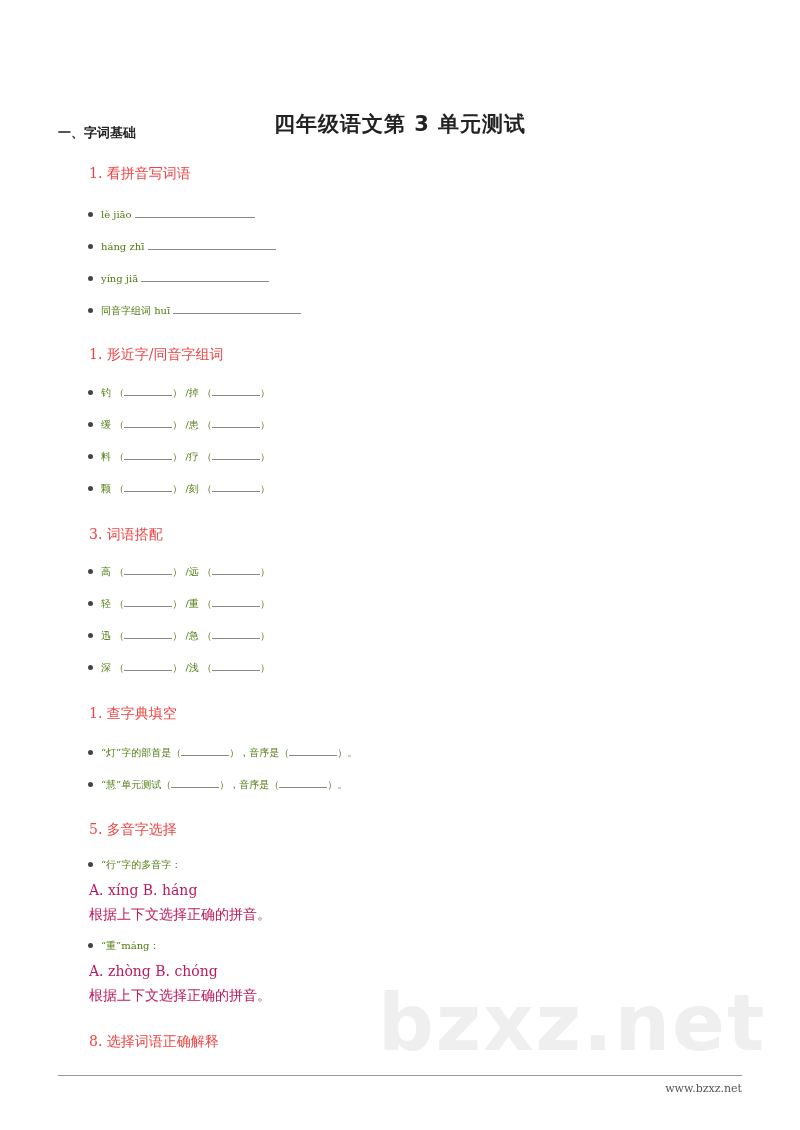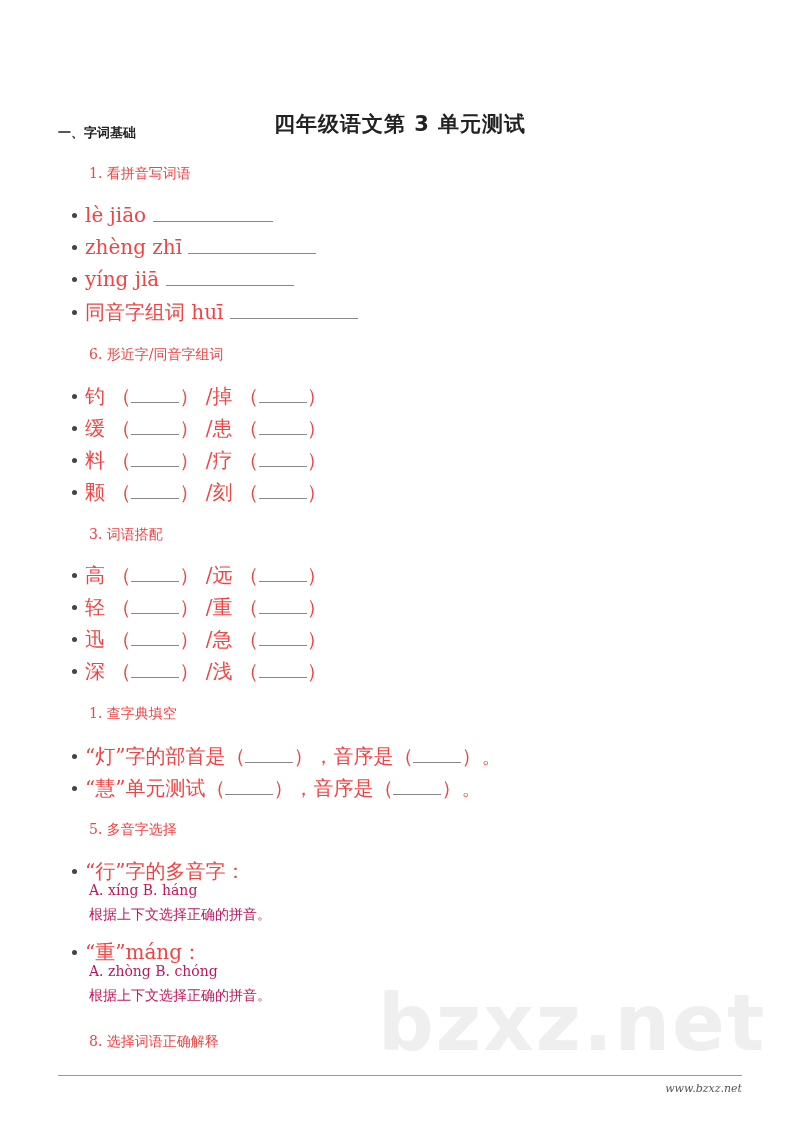--- a/index.html
+++ b/index.html
@@ -4,44 +4,44 @@
 <style>
   html, body { margin:0; padding:0; background:#ffffff; }
   body { width:800px; height:1130px; position:relative; overflow:hidden;
          font-family:"DejaVu Serif","Liberation Serif",serif; color:#333; }
   .title { position:absolute; top:66px; left:0; width:800px; text-align:center;
            font-family:"DejaVu Sans","Liberation Sans",sans-serif; font-weight:bold;
            font-size:21px; color:#222; letter-spacing:1px;margin-top:44px; }
   .section { position:absolute; left:58px; top:124px; font-size:13px; font-weight:bold;
              font-family:"DejaVu Sans","Liberation Sans",sans-serif; color:#222; }
   .q { position:absolute; left:89px; font-size:14px; color:#ef4444; }
-  .item { position:absolute; left:72px; font-size:20px; color:#ef4444; white-space:nowrap; }
+  .item { position:absolute; left:88px; font-size:10px; color:#4d7c0f; white-space:nowrap; }
   .bullet { display:inline-block; width:5px; height:5px; border-radius:50%; background:#444;
             vertical-align:middle; margin-right:8px; position:relative; top:-1px; }
   .line { display:inline-block; border-bottom:1px solid #888; height:14px; vertical-align:baseline; }
   .blank { display:inline-block; width:48px; border-bottom:1px solid #888; height:12px; }
   .sub { position:absolute; left:89px; font-size:14px; color:#be185d; }
   .watermark { position:absolute; left:378px; top:978px; font-size:78px; font-weight:bold;
                font-family:"DejaVu Sans","Liberation Sans",sans-serif; color:#efefef; letter-spacing:2px; }
   .hr { position:absolute; left:58px; top:1075px; width:684px; height:0; border-top:1.5px solid #999; }
-  .footer { position:absolute; right:58px; top:1082px; font-size:11px; font-style:italic; color:#555; }
+  .footer { position:absolute; right:58px; top:1082px; font-size:11px; color:#555; }
 </style>
 </head>
 <body>
 
 <div class="title">四年级语文第 3 单元测试</div>
 <div class="section">一、字词基础</div>
 
 <div class="q" style="top:165px">1. 看拼音写词语</div>
 <div class="item" style="top:203px"><span class="bullet"></span><span>lè jiāo</span> <span class="line" style="width:120px"></span></div>
-<div class="item" style="top:235px"><span class="bullet"></span><span>zhèng zhī</span> <span class="line" style="width:128px"></span></div>
+<div class="item" style="top:235px"><span class="bullet"></span><span>háng zhī</span> <span class="line" style="width:128px"></span></div>
 <div class="item" style="top:267px"><span class="bullet"></span><span>yíng jiā</span> <span class="line" style="width:128px"></span></div>
 <div class="item" style="top:299px"><span class="bullet"></span><span>同音字组词 huī</span> <span class="line" style="width:128px"></span></div>
 
-<div class="q" style="top:346px">6. 形近字/同音字组词</div>
+<div class="q" style="top:346px">1. 形近字/同音字组词</div>
 <div class="item" style="top:383px"><span class="bullet"></span><span>钓</span> <span>（</span><span class="blank"></span><span>）</span> <span>/</span><span>掉</span> <span>（</span><span class="blank"></span><span>）</span></div>
 <div class="item" style="top:415px"><span class="bullet"></span><span>缓</span> <span>（</span><span class="blank"></span><span>）</span> <span>/</span><span>患</span> <span>（</span><span class="blank"></span><span>）</span></div>
 <div class="item" style="top:447px"><span class="bullet"></span><span>料</span> <span>（</span><span class="blank"></span><span>）</span> <span>/</span><span>疗</span> <span>（</span><span class="blank"></span><span>）</span></div>
 <div class="item" style="top:479px"><span class="bullet"></span><span>颗</span> <span>（</span><span class="blank"></span><span>）</span> <span>/</span><span>刻</span> <span>（</span><span class="blank"></span><span>）</span></div>
 
 <div class="q" style="top:526px">3. 词语搭配</div>
 <div class="item" style="top:562px"><span class="bullet"></span><span>高</span> <span>（</span><span class="blank"></span><span>）</span> <span>/</span><span>远</span> <span>（</span><span class="blank"></span><span>）</span></div>
 <div class="item" style="top:594px"><span class="bullet"></span><span>轻</span> <span>（</span><span class="blank"></span><span>）</span> <span>/</span><span>重</span> <span>（</span><span class="blank"></span><span>）</span></div>
 <div class="item" style="top:626px"><span class="bullet"></span><span>迅</span> <span>（</span><span class="blank"></span><span>）</span> <span>/</span><span>急</span> <span>（</span><span class="blank"></span><span>）</span></div>
 <div class="item" style="top:658px"><span class="bullet"></span><span>深</span> <span>（</span><span class="blank"></span><span>）</span> <span>/</span><span>浅</span> <span>（</span><span class="blank"></span><span>）</span></div>

